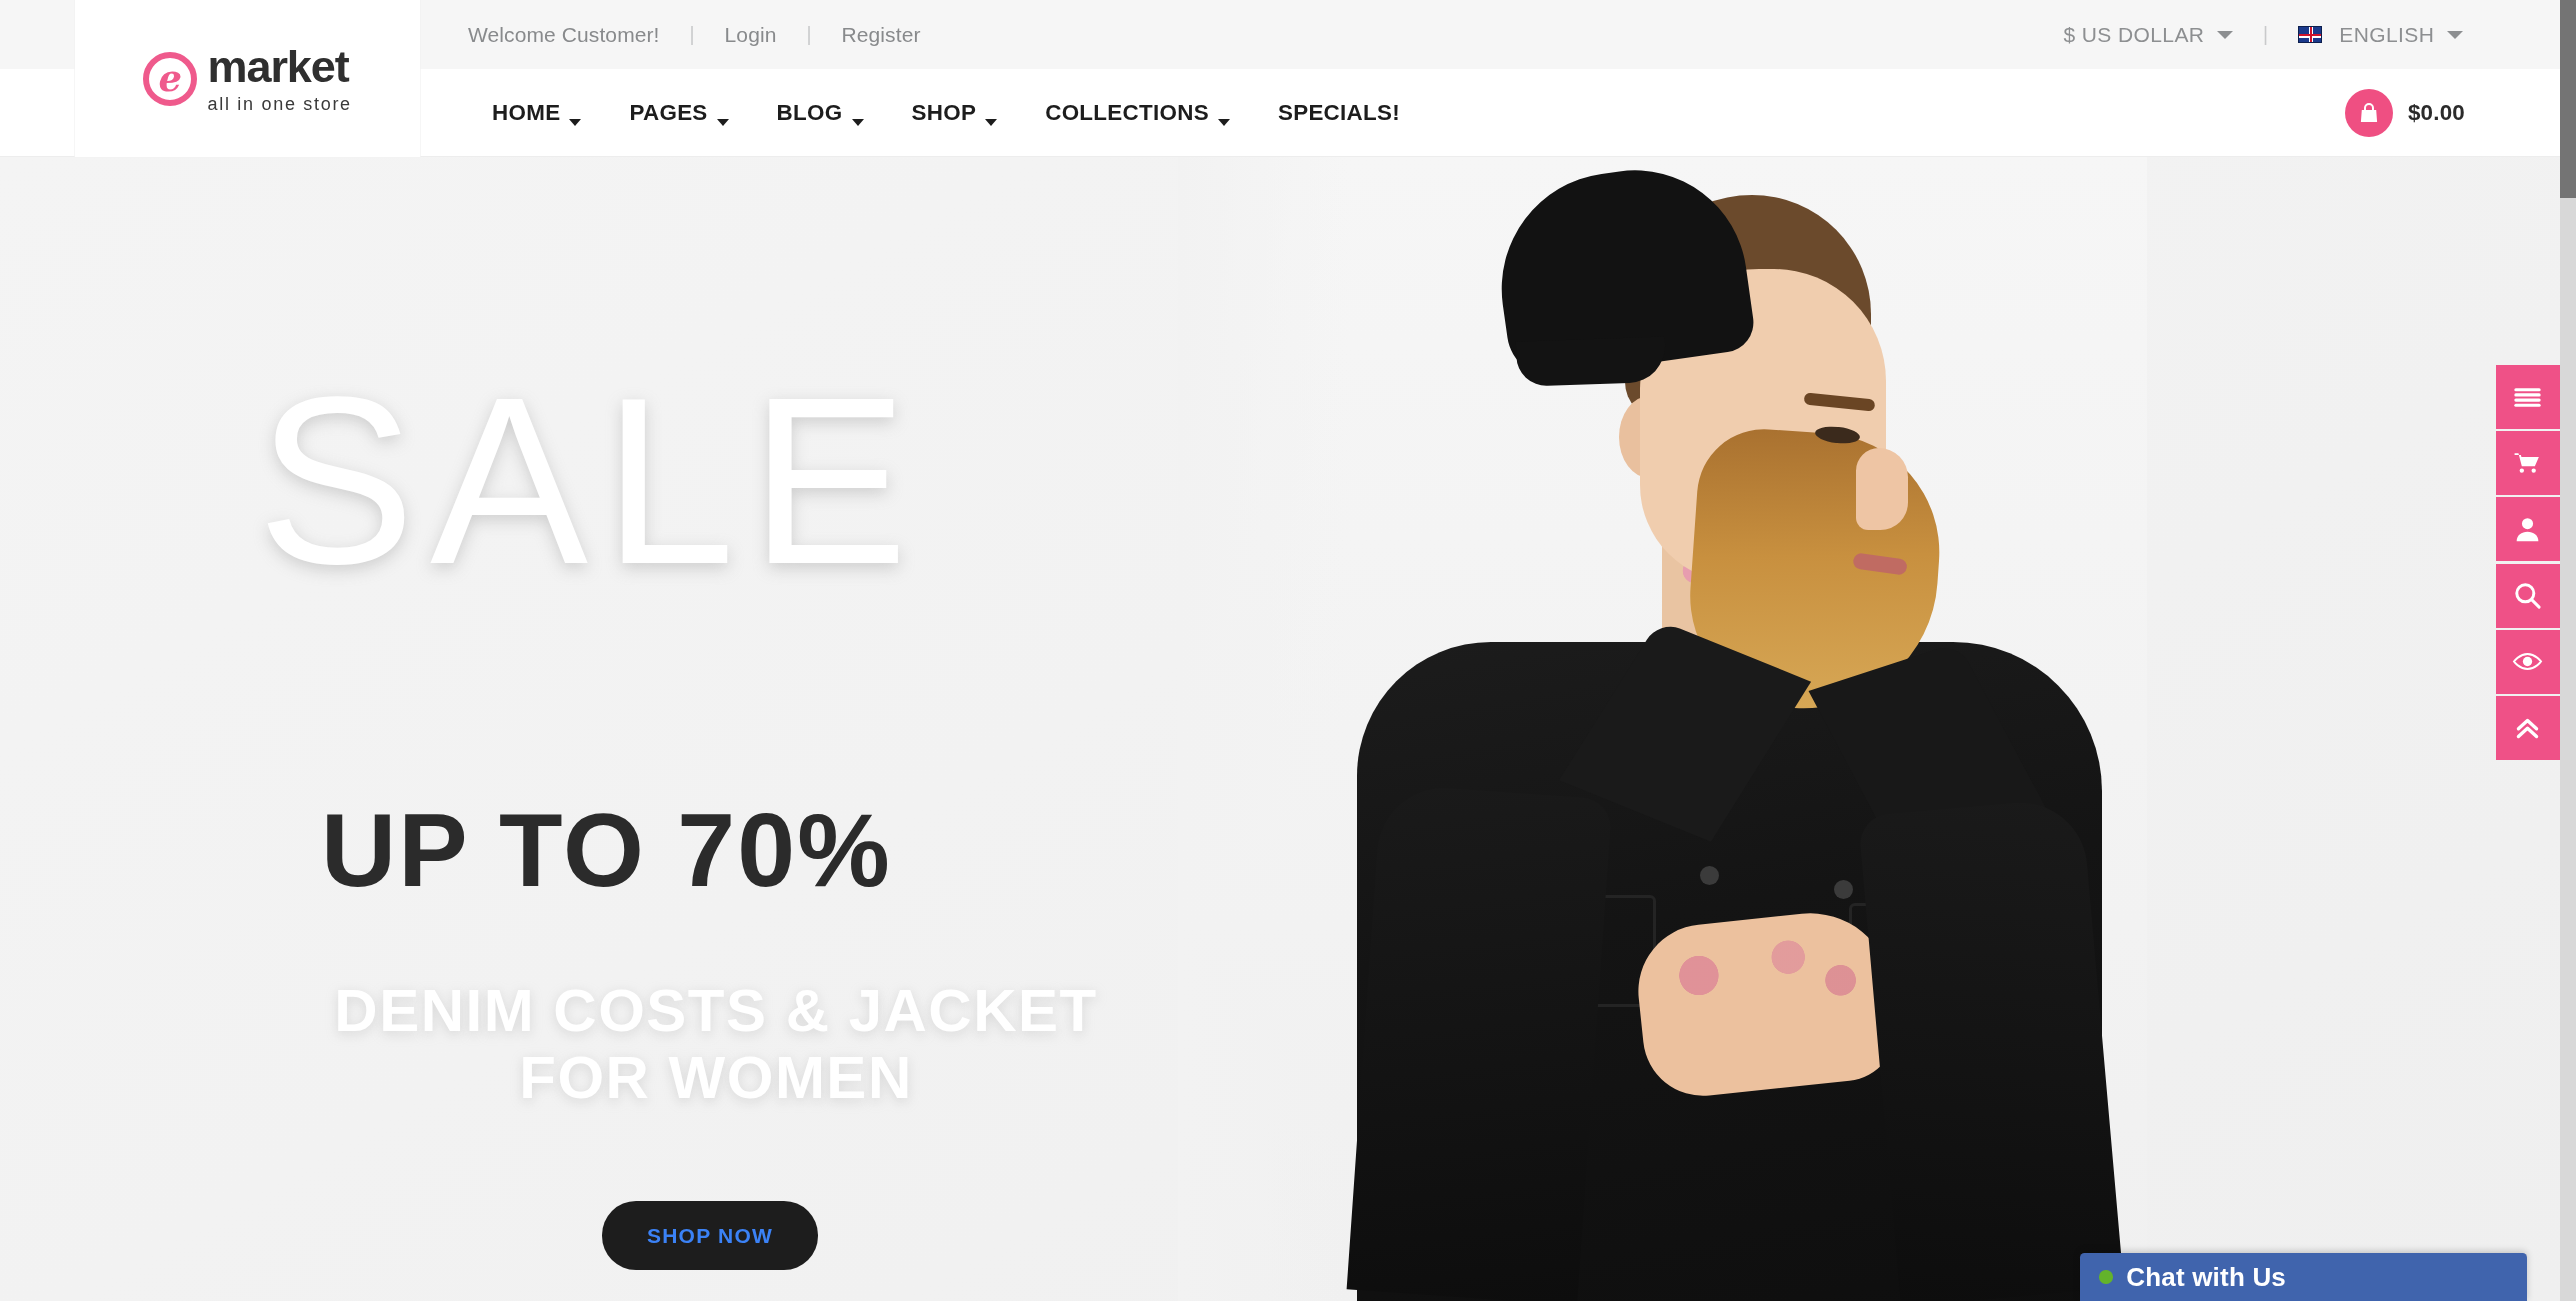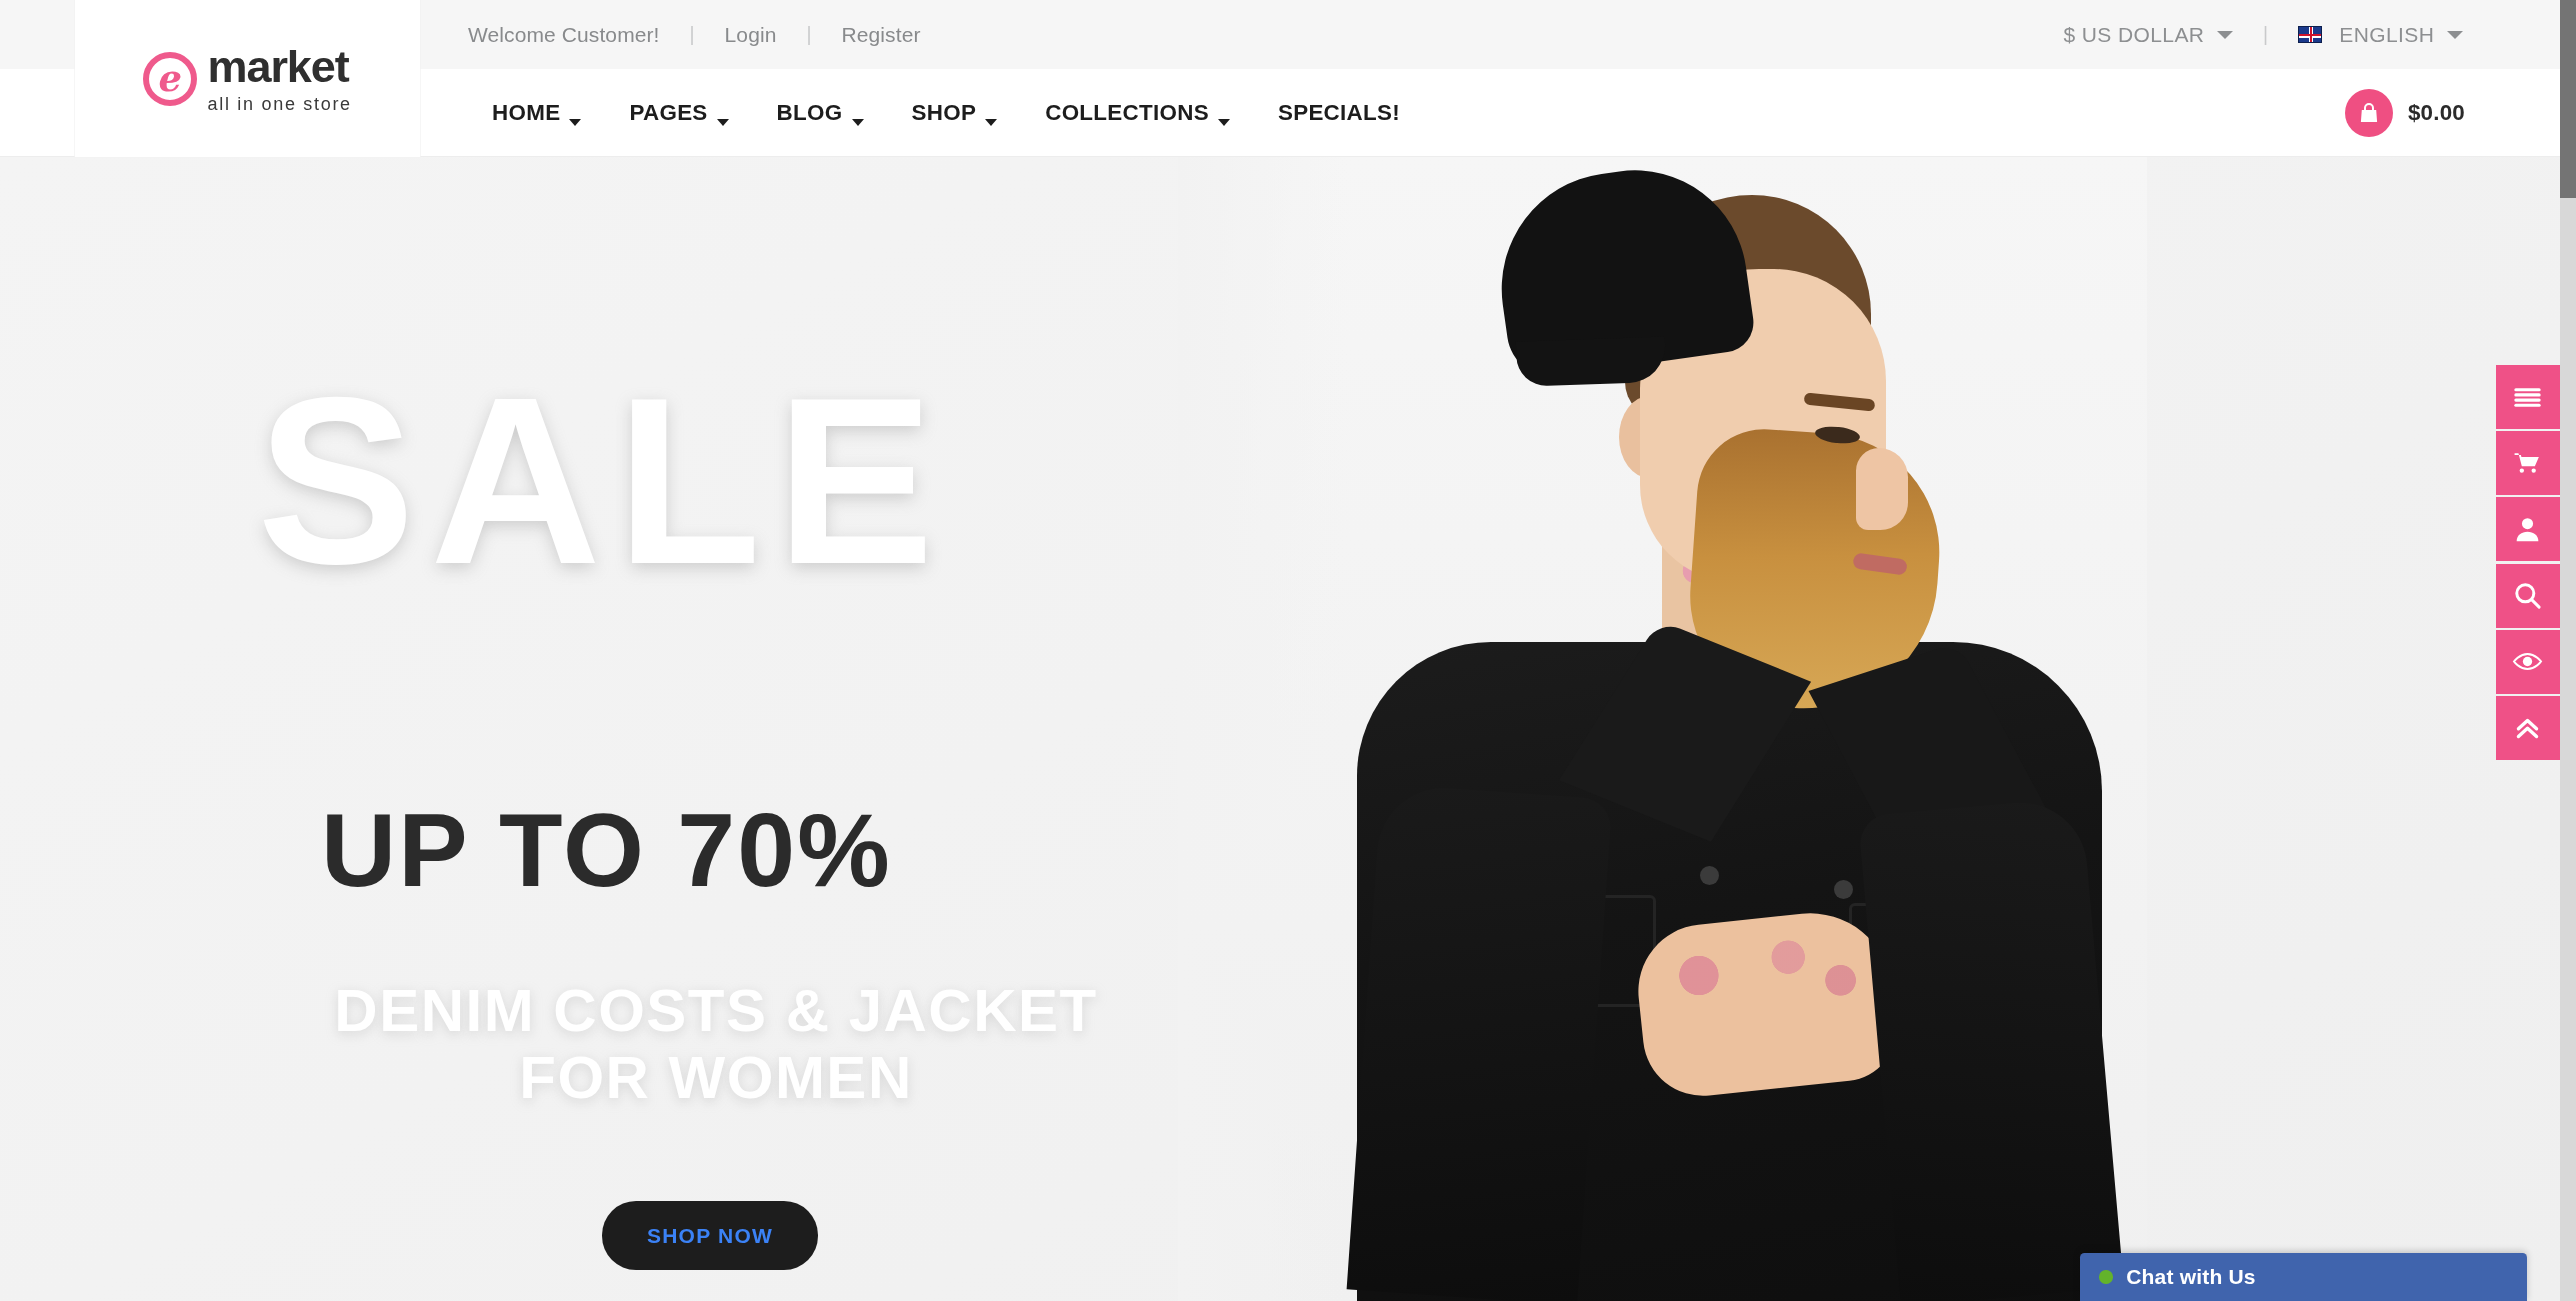--- a/index.html
+++ b/index.html
@@ -221,21 +221,21 @@
     transform:rotate(-5deg);
   }
   .photo-fade-l {
     position:absolute; left:0; top:0; width:171px; height:100%; z-index:20;
     background:linear-gradient(90deg,#f2f2f2 0%, rgba(242,242,242,0) 100%);
   }
 
   .hero-copy { position:absolute; left:0; top:0; width:1208px; height:100%; z-index:25; }
   .sale-word {
     position:absolute; left:257px; top:205px;
-    font-size:237px; font-weight:700; color:#ffffff; letter-spacing:15px; line-height:1;
+    font-size:237px; font-weight:400; color:#ffffff; letter-spacing:15px; line-height:1;
     text-shadow:0 4.5px 16.4px rgba(160,160,160,.45);
     font-family:"Liberation Sans", sans-serif;
   }
   .sale-sub {
     position:absolute; left:321px; top:641px;
     font-size:104px; font-weight:700; color:#2b2b2b; letter-spacing:2.2px; line-height:1;
     white-space:nowrap;
   }
   .sale-desc {
     position:absolute; left:321px; top:820px; width:790px; text-align:center;
@@ -260,21 +260,21 @@
   }
   .st-btn svg { width:31px; height:31px; }
 
   
   .chat-bar {
     position:absolute; right:49px; bottom:0; width:447px; height:48px;
     background:#4064ad; border-radius:4.5px 4.5px 0 0; display:flex; align-items:center;
     padding:0 19.4px; gap:13.4px; z-index:70; box-shadow:0 -1.5px 7.5px rgba(0,0,0,.18); cursor:pointer;
   }
   .chat-dot { width:13.4px;height:13.4px;border-radius:50%; background:#63b32b; flex:none; }
-  .chat-label { font-size:21px; font-weight:700; color:#ffffff; letter-spacing:0.2px;text-align:right; }
+  .chat-label { font-size:26px; font-weight:700; color:#ffffff; letter-spacing:0.2px;text-align:right; }
 
   
   .scrollbar {
     position:absolute; right:0; top:0; width:16.4px; height:1301px; background:#d8d8d8; z-index:90;
   }
   .scroll-thumb {
     position:absolute; left:0; top:0; width:16.4px; height:198px; background:#747474;
   }
 </style>
 </head>

